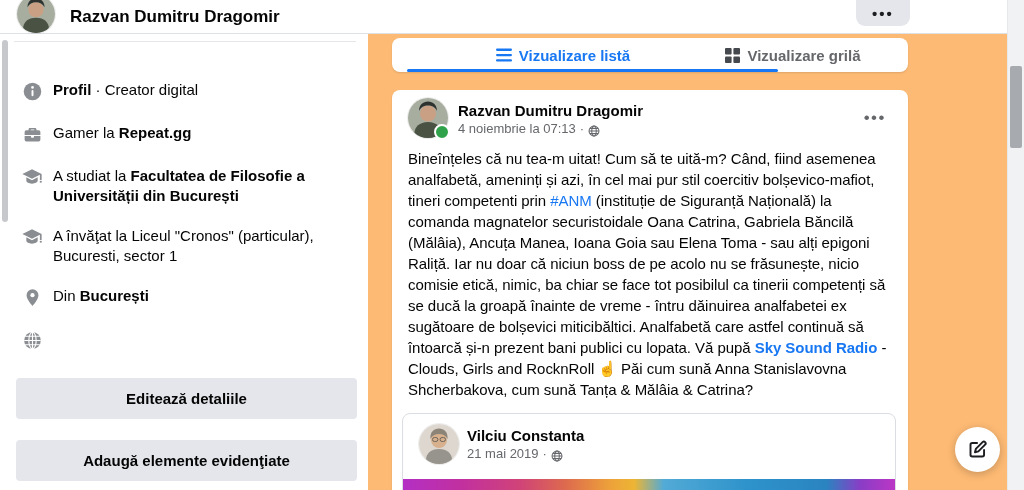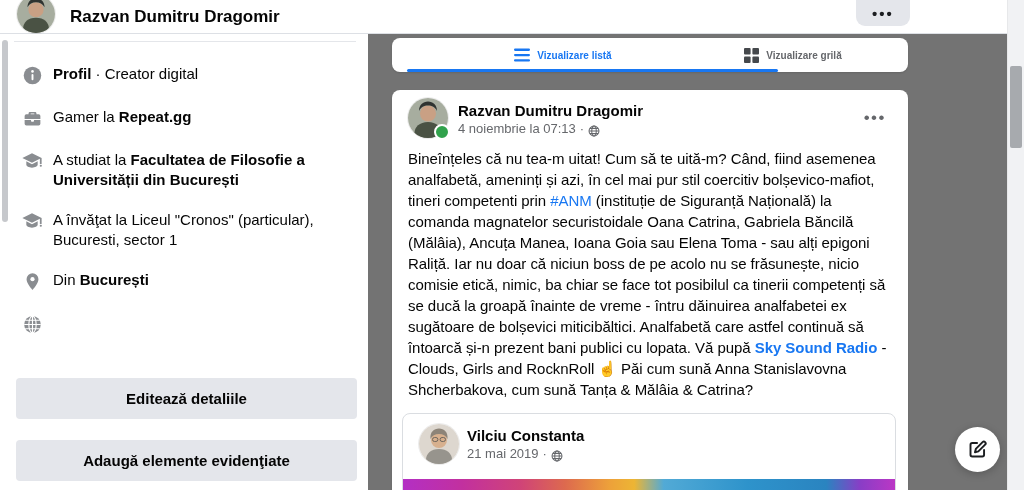--- a/index.html
+++ b/index.html
@@ -1,16 +1,16 @@
 <!DOCTYPE html>
 <html><head>
 <meta charset="utf-8">
 <style>
   html,body{margin:0;padding:0;}
-  .stage{position:relative;width:1024px;height:490px;background:#737373;overflow:hidden;
+  .stage{position:relative;width:1024px;height:490px;background:#fdba74;overflow:hidden;
          font-family:"Liberation Sans",sans-serif;color:#050505;}
 
   
   .topbar{position:absolute;left:0;top:0;width:1008px;height:33px;background:#fff;
           border-bottom:1px solid #dde0e5;z-index:6;}
   .topbar .avatar-sm{position:absolute;left:17px;top:-5px;width:38px;height:38px;border-radius:50%;
           overflow:hidden;box-shadow:0 0 0 1px rgba(0,0,0,.08);}
   .topbar-name{position:absolute;left:70px;top:0;height:33px;display:flex;align-items:center;
           font-size:17px;font-weight:700;}
   .more-btn{position:absolute;left:856px;top:-12px;width:54px;height:38px;background:#e4e6eb;
@@ -20,38 +20,38 @@
 
   
   .vscroll{position:absolute;right:0;top:0;width:16px;height:490px;background:#f1f2f4;
            border-left:1px solid #e7e8ea;z-index:7;}
   .vthumb{position:absolute;left:2px;top:66px;width:12px;height:82px;background:#a7aaae;border-radius:2px;}
 
   
   .sidebar{position:absolute;left:0;top:34px;width:368px;height:456px;background:#fff;}
   .side-scroll-thumb{position:absolute;left:2px;top:6px;width:6px;height:182px;background:#c6c8cc;border-radius:3px;}
   .side-divider{position:absolute;left:14px;top:7px;width:342px;height:1px;background:#e4e6ea;}
-  .intro-list{position:absolute;left:0;top:20px;width:368px;}
+  .intro-list{position:absolute;left:0;top:36px;width:368px;}
   .intro-item{display:flex;align-items:flex-start;gap:9px;padding:10px 26px 10px 20px;
               font-size:15px;line-height:20px;}
   .intro-item .icn{flex:none;width:24px;height:24px;display:flex;align-items:center;justify-content:center;margin-top:-1px;}
   .b{font-weight:700;}
   .lnk{color:#216fdb;cursor:pointer;}
   .hash{color:#1877f2;cursor:pointer;}
   .post-lnk{color:#1877f2;font-weight:700;cursor:pointer;}
   .emoji{color:#f5b82e;}
   .side-btn{position:absolute;left:16px;width:341px;height:41px;background:#e4e6eb;border:none;
             border-radius:4px;font-family:"Liberation Sans",sans-serif;font-size:15px;font-weight:700;
             color:#050505;cursor:pointer;}
   .btn1{top:344px;} .btn2{top:406px;}
 
   
   .tabcard{position:absolute;left:392px;top:38px;width:516px;height:34px;background:#fff;border-radius:8px;
            box-shadow:0 1px 2px rgba(0,0,0,.12);display:flex;}
-  .tab{flex:1;display:flex;align-items:center;justify-content:center;gap:7px;font-size:10px;
+  .tab{flex:1;display:flex;align-items:center;justify-content:center;gap:7px;font-size:15px;
        font-weight:700;color:#65676b;cursor:pointer;}
   .tab-active{color:#1877f2;padding-left:56px;}
   .tab-underline{position:absolute;left:15px;bottom:0;width:371px;height:3px;background:#1877f2;border-radius:2px;}
 
   
   .postcard{position:absolute;left:392px;top:90px;width:516px;height:400px;background:#fff;
             border-radius:8px 8px 0 0;box-shadow:0 1px 2px rgba(0,0,0,.12);}
   .post-header{position:absolute;left:16px;top:8px;right:16px;display:flex;gap:10px;}
   .avatar-md{position:relative;flex:none;width:40px;height:40px;border-radius:50%;}
   .avatar-md .pic{width:40px;height:40px;border-radius:50%;overflow:hidden;box-shadow:0 0 0 1px rgba(0,0,0,.08);}

